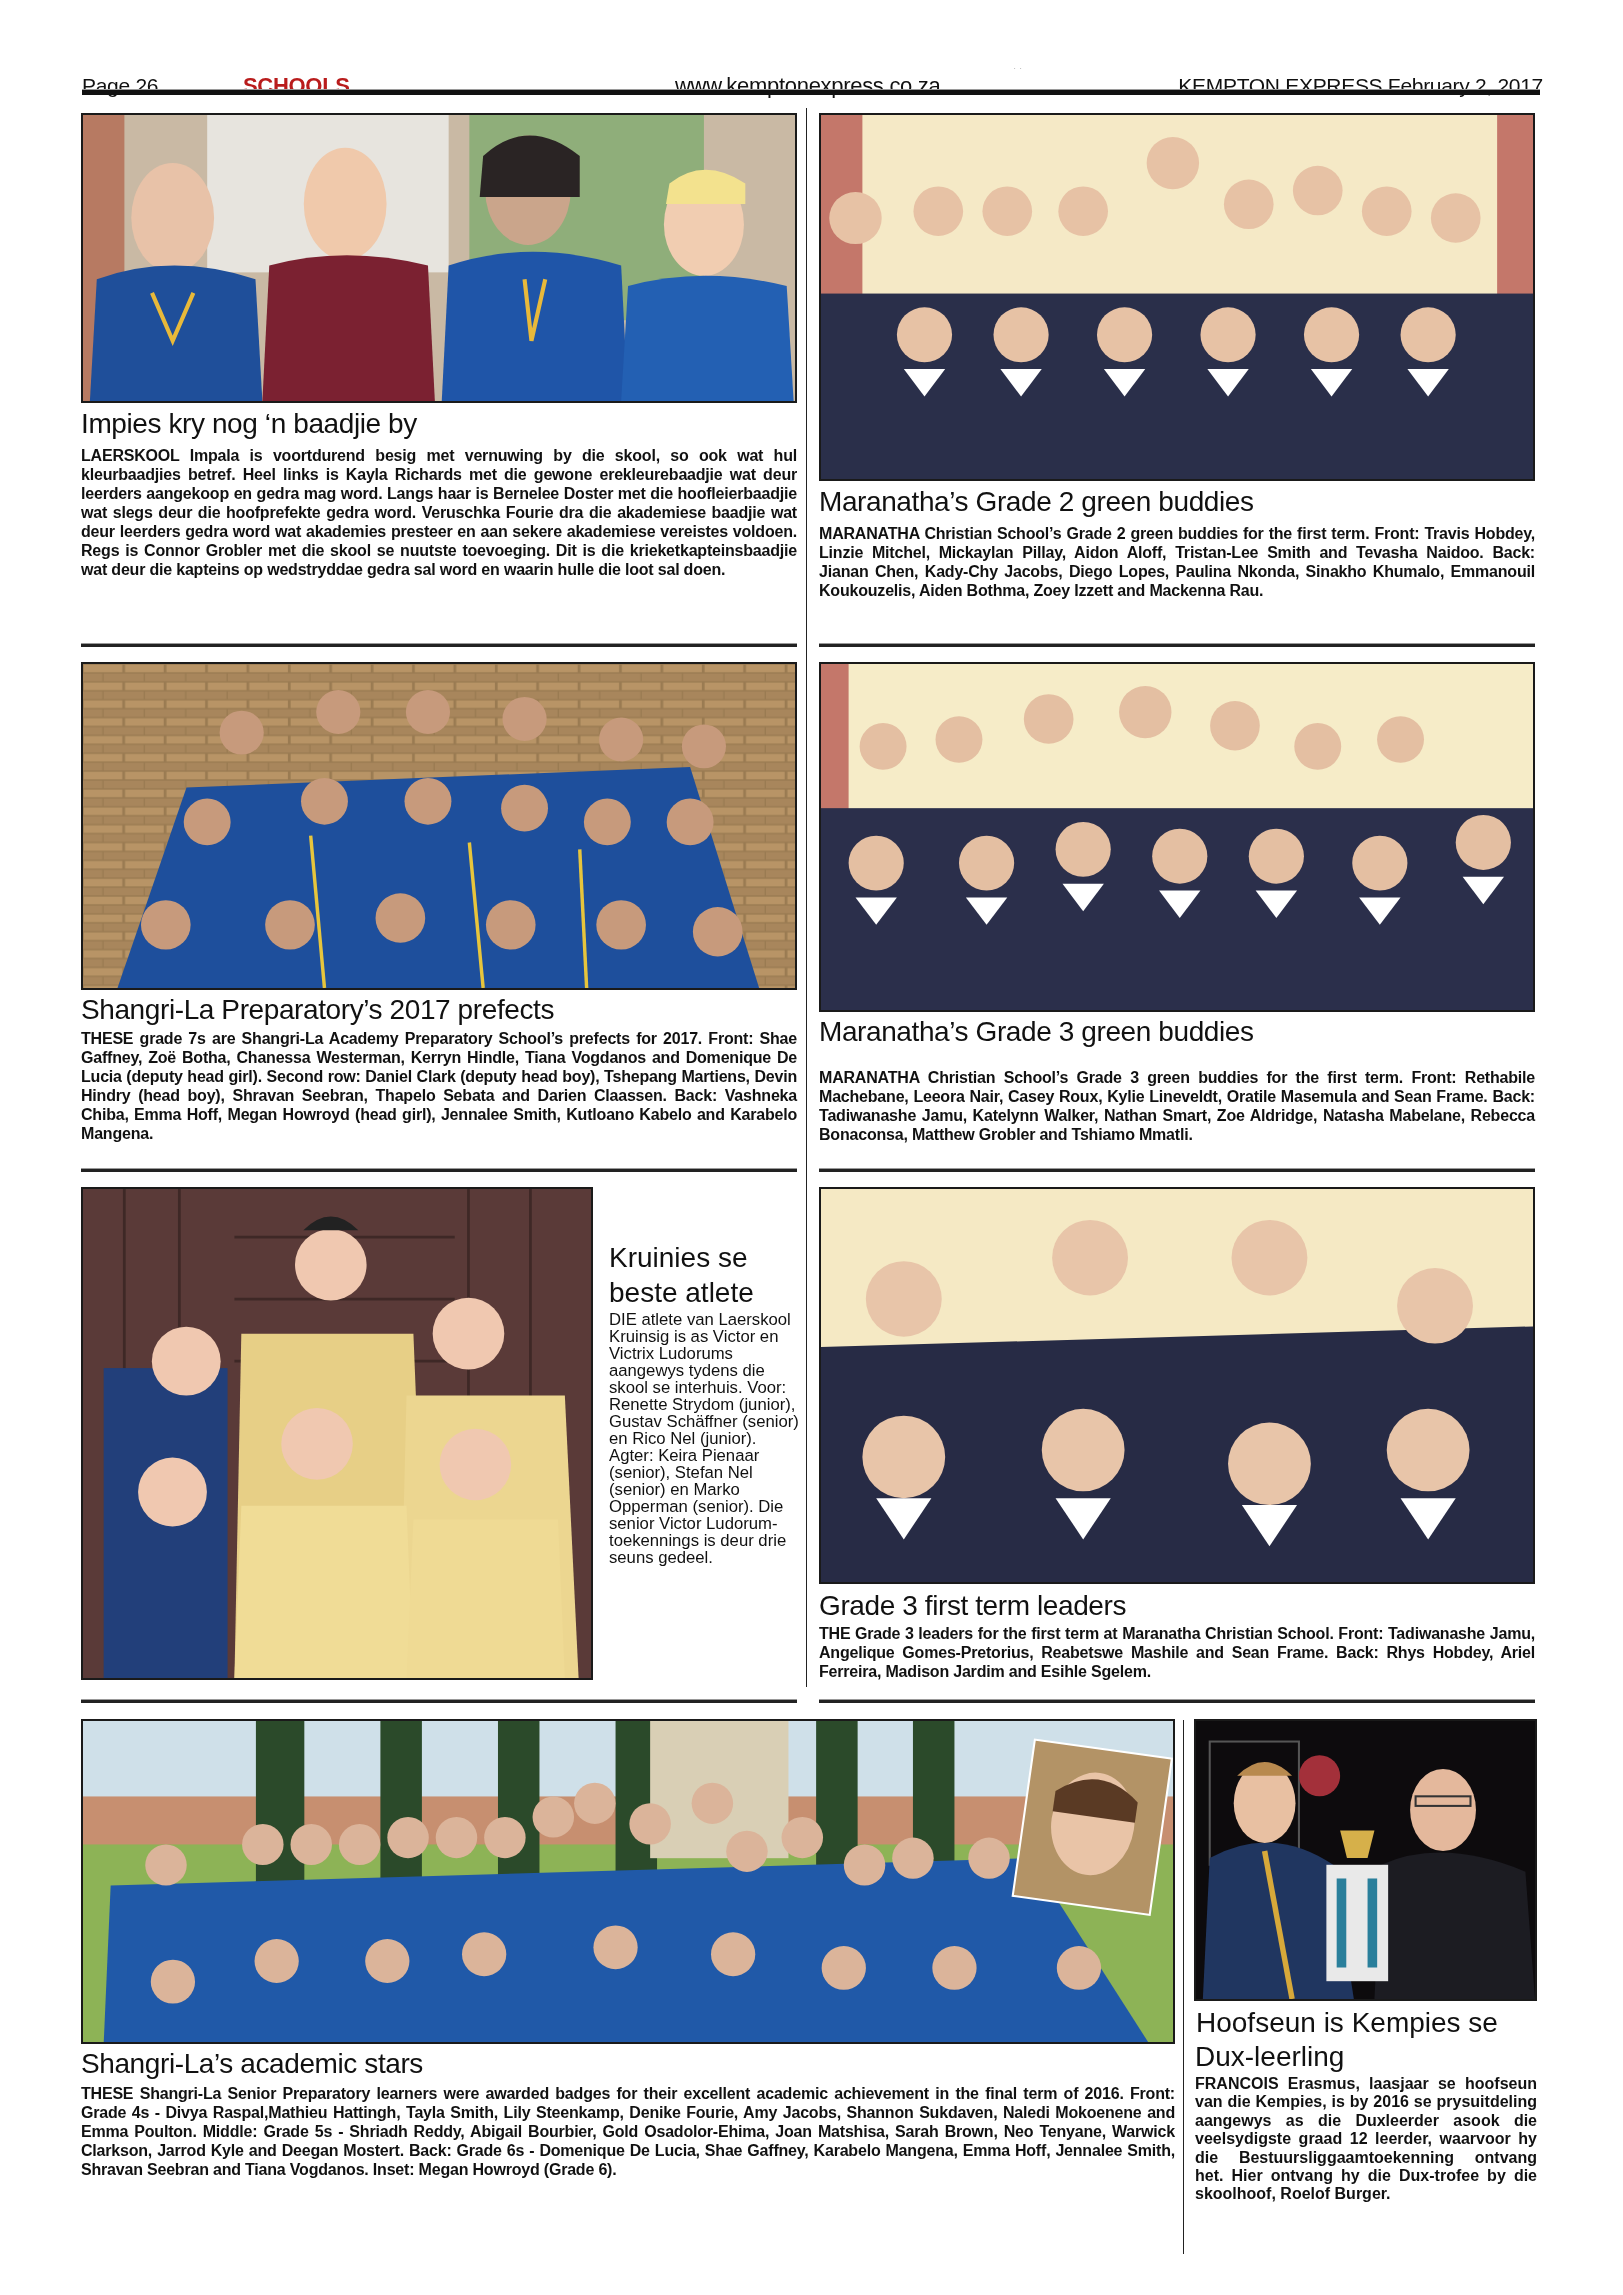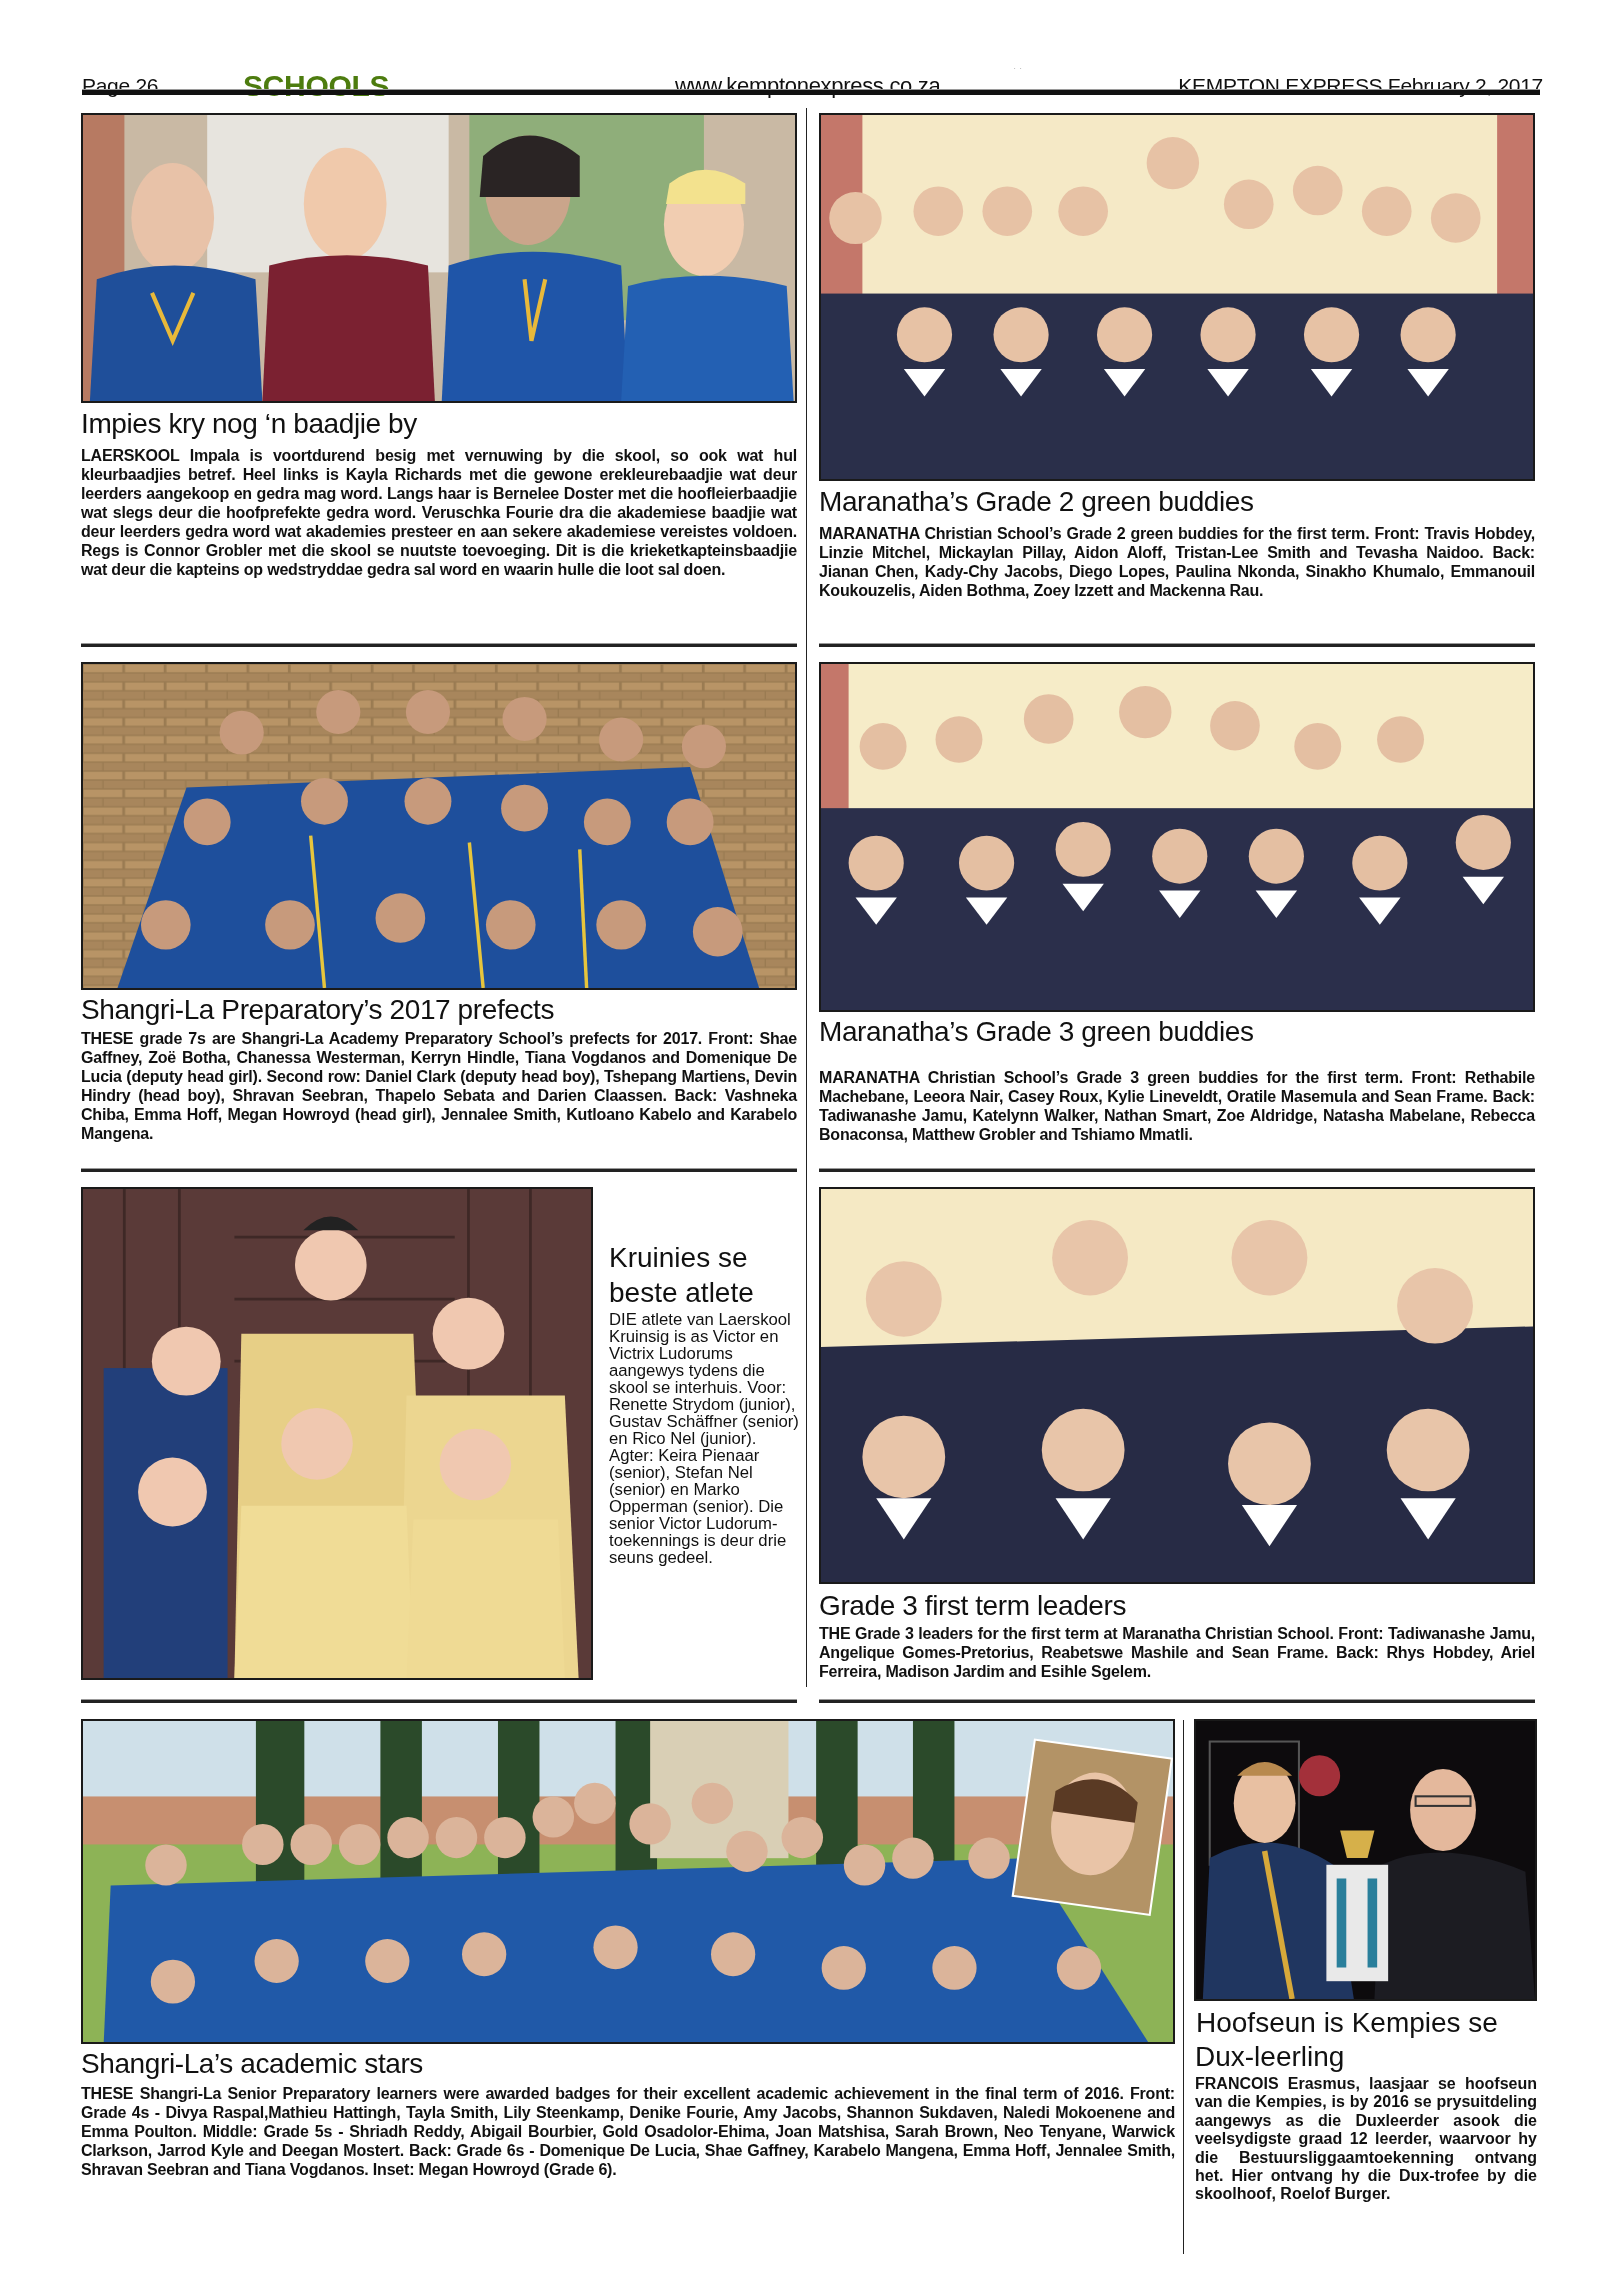--- a/index.html
+++ b/index.html
@@ -2,21 +2,21 @@
 <html style="font-size:11px"><head>
 <meta charset="utf-8">
 <style>
   html, body { margin: 0; padding: 0; background: #ffffff; }
   body { width: 1624px; height: 2295px; position: relative; overflow: hidden;
          font-family: "Liberation Sans", "DejaVu Sans", sans-serif; color: #111; }
   .abs { position: absolute; }
   
   .hdr { top: 54px; font-size: 21px; line-height: 28px; letter-spacing: -0.3px; margin-top: 18px; }
   .hdr-page { left: 82px; }
-  .hdr-section { left: 243px; color: #4d7c0f; font-weight: bold; font-size: 30px; }
+  .hdr-section { left: 243px; color: #b91c1c; font-weight: bold; font-size: 22px; }
   .hdr-url { left: 675px; font-size: 22px; }
   .hdr-dots { left: 1013px; color: #bbb; font-size: 9.7px; top: 62px; }
   .hdr-pub { right: 81px; }
   .hdr-rule { left: 82px; width: 1458px; top: 89px; height: 4.9px; background: #111; border-top: 1.4px solid #9a9a9a; }
   
   .vline { background: #222; width: 1.4px; }
   .hrule { height: 2.8px; background: #222; border-top: 1.4px solid #999; }
   
   .photo { border: 2.1px solid #1a1a1a; box-sizing: border-box; overflow: hidden; }
   .photo svg { width: 100%; height: 100%; display: block; }

